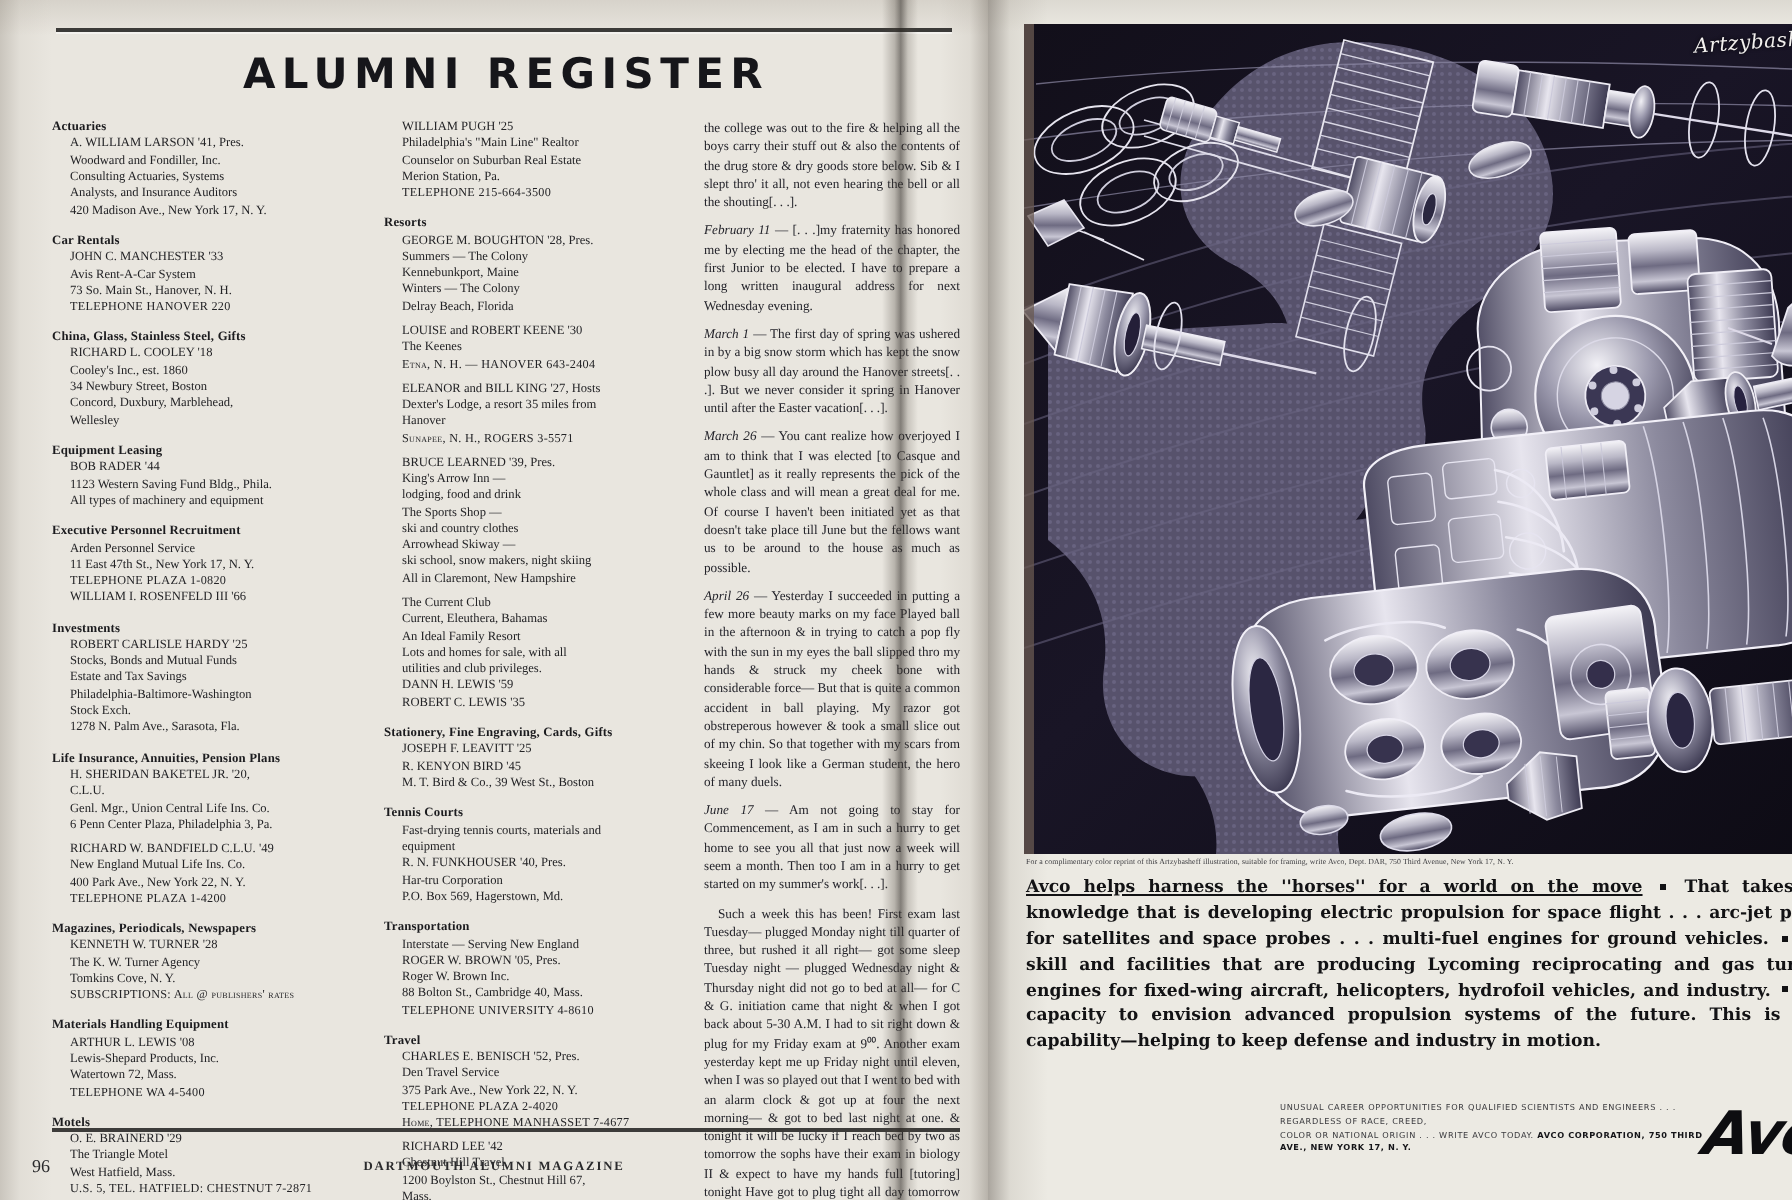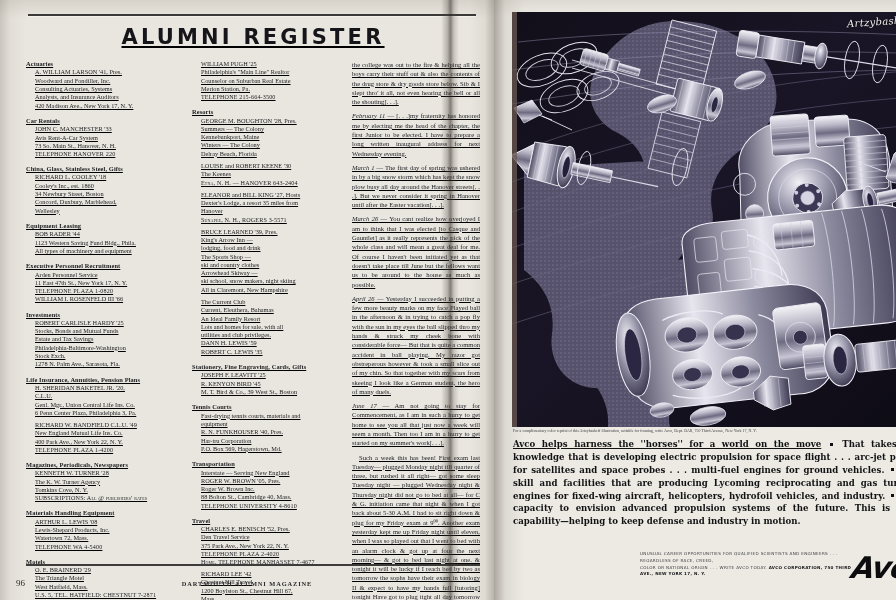--- a/index.html
+++ b/index.html
@@ -16,21 +16,20 @@
   .page-left{
     position:relative;
     width:537px;height:600px;
     background:#e9e6df;
     background-image:
       linear-gradient(to right, rgba(120,112,100,.28) 0px, rgba(160,152,140,.10) 10px, rgba(255,255,255,0) 26px),
       linear-gradient(to left, rgba(110,102,92,.40) 0px, rgba(150,142,130,.13) 9px, rgba(255,255,255,0) 24px),
       linear-gradient(to bottom, rgba(150,142,130,.22), rgba(255,255,255,0) 18px);
     box-sizing:border-box;
     padding:12px 14px 8px 26px;
-    text-decoration:underline;
   }
   .page-right{
     position:relative;
     width:447px;height:600px;
     background:#eceae3;
     background-image:
       linear-gradient(to right, rgba(90,82,74,.45) 0px, rgba(140,132,120,.16) 11px, rgba(255,255,255,0) 30px),
       linear-gradient(to left, rgba(120,112,100,.22) 0px, rgba(255,255,255,0) 18px),
       linear-gradient(to bottom, rgba(150,142,130,.18), rgba(255,255,255,0) 16px);
     box-sizing:border-box;

